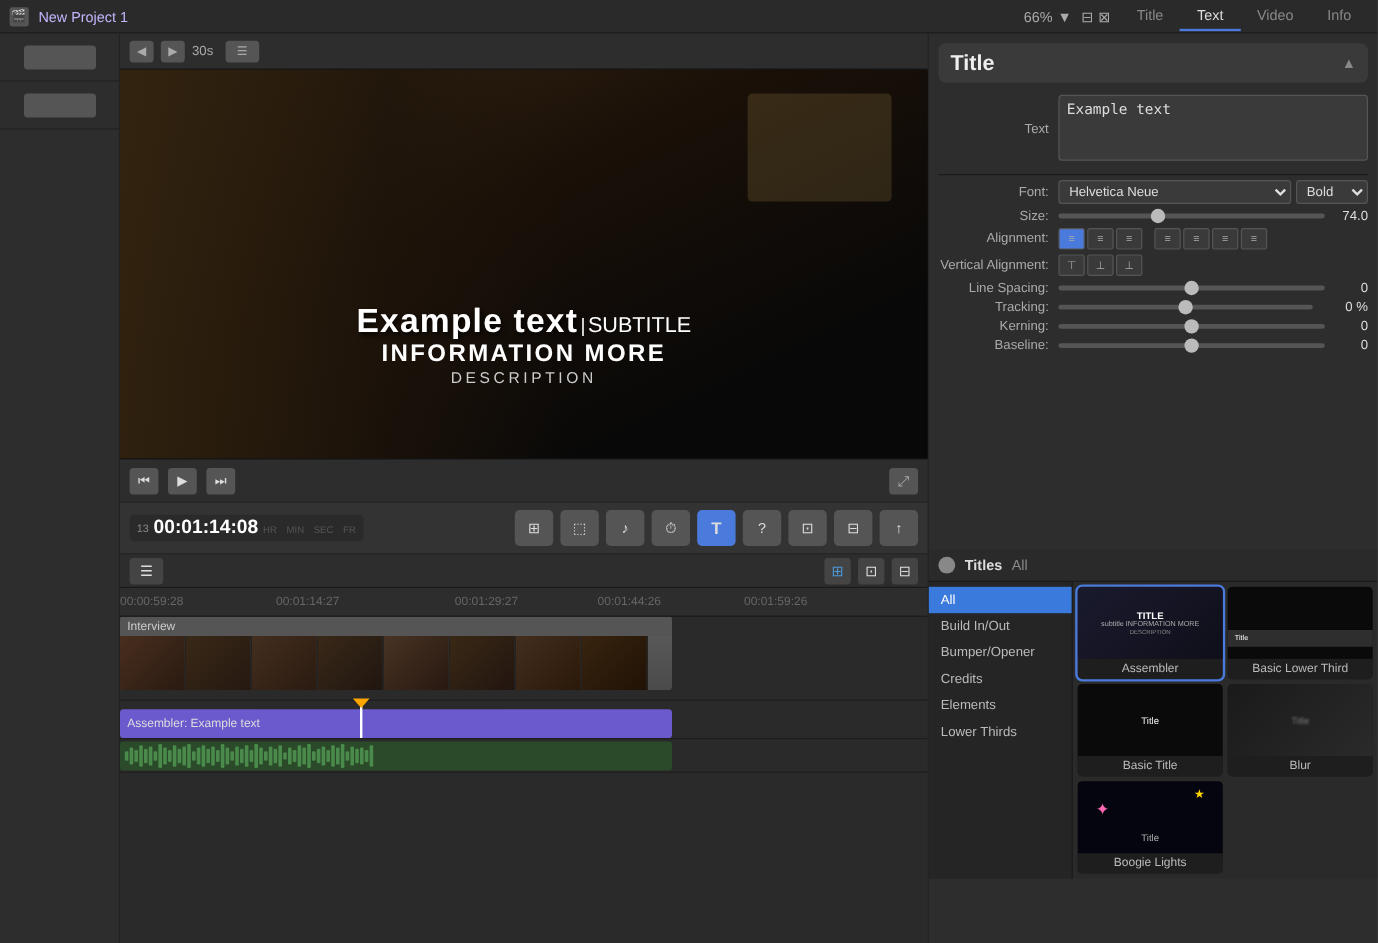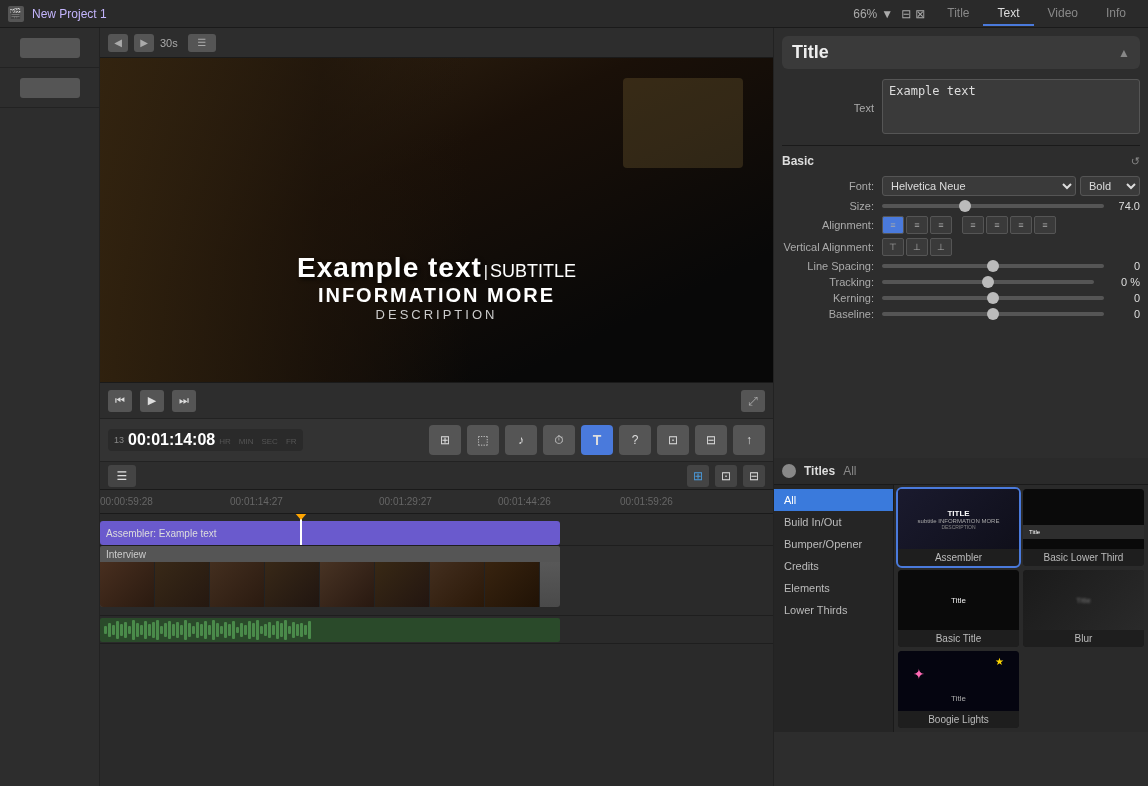--- a/index.html
+++ b/index.html
@@ -263,47 +263,47 @@
       <div class="timeline-ruler">
         <span class="ruler-mark" style="left:0px;">00:00:59:28</span>
         <span class="ruler-mark" style="left:130px;">00:01:14:27</span>
         <span class="ruler-mark" style="left:279px;">00:01:29:27</span>
         <span class="ruler-mark" style="left:398px;">00:01:44:26</span>
         <span class="ruler-mark" style="left:520px;">00:01:59:26</span>
       </div>
 
       <div class="timeline-tracks">
 
-        <div class="track-row" style="height:32px;">
-          <div class="track-clip title-clip">
-            <span class="clip-title" style="color:#ddd;font-size:10px;">Assembler: Example text</span>
-          </div>
-          <div class="playhead">
-            <div class="playhead-arrow"></div>
-          </div>
-        </div>
-
         <div class="track-row" style="height:70px;position:relative;">
           <div style="position:absolute;top:0;left:0;width:460px;height:16px;background:#555;border-radius:2px 2px 0 0;display:flex;align-items:center;padding:0 6px;">
             <span style="font-size:10px;color:#ccc;">Interview</span>
           </div>
           <div class="video-clip">
             <div class="video-frames">
               <div class="video-frame" style="background:linear-gradient(135deg,#4a3020,#2a1a10);"></div>
               <div class="video-frame" style="background:linear-gradient(135deg,#3a2a18,#251810);"></div>
               <div class="video-frame" style="background:linear-gradient(135deg,#453020,#2a1a10);"></div>
               <div class="video-frame" style="background:linear-gradient(135deg,#3a2a18,#201510);"></div>
               <div class="video-frame" style="background:linear-gradient(135deg,#4a3525,#281810);"></div>
               <div class="video-frame" style="background:linear-gradient(135deg,#3a2a15,#221510);"></div>
               <div class="video-frame" style="background:linear-gradient(135deg,#453020,#2a1808);"></div>
               <div class="video-frame" style="background:linear-gradient(135deg,#3a2510,#201205);"></div>
             </div>
           </div>
         </div>
 
+        <div class="track-row" style="height:32px;">
+          <div class="track-clip title-clip">
+            <span class="clip-title" style="color:#ddd;font-size:10px;">Assembler: Example text</span>
+          </div>
+          <div class="playhead">
+            <div class="playhead-arrow"></div>
+          </div>
+        </div>
+
         <div class="track-row" style="height:28px;">
           <div class="audio-clip">
             <div class="audio-waves">
               <div class="wave-bar" style="height:8px;"></div>
                 <div class="wave-bar" style="height:14px;"></div>
                 <div class="wave-bar" style="height:10px;"></div>
                 <div class="wave-bar" style="height:18px;"></div>
                 <div class="wave-bar" style="height:12px;"></div>
                 <div class="wave-bar" style="height:16px;"></div>
                 <div class="wave-bar" style="height:8px;"></div>
@@ -373,24 +373,20 @@
           <div class="field-label">Text</div>
           <div class="field-value">
             <textarea class="text-area" placeholder="Example text" style="">Example text</textarea>
           </div>
         </div>
       </div>
 
       <div class="divider"></div>
 
       <div class="section">
-        <div class="section-header">
-          <span class="section-title">Basic</span>
-          <span class="section-reset">↺</span>
-        </div>
 
         <div class="field-row">
           <div class="field-label">Font:</div>
           <div class="field-value">
             <div class="font-row">
               <select class="font-select">
                 <option>Helvetica Neue</option>
               </select>
               <select class="font-weight-select">
                 <option>Bold</option>

